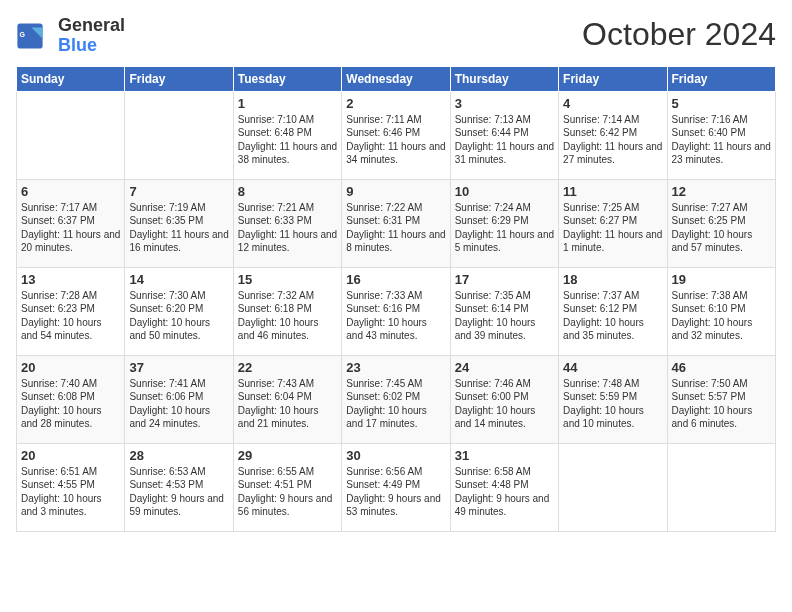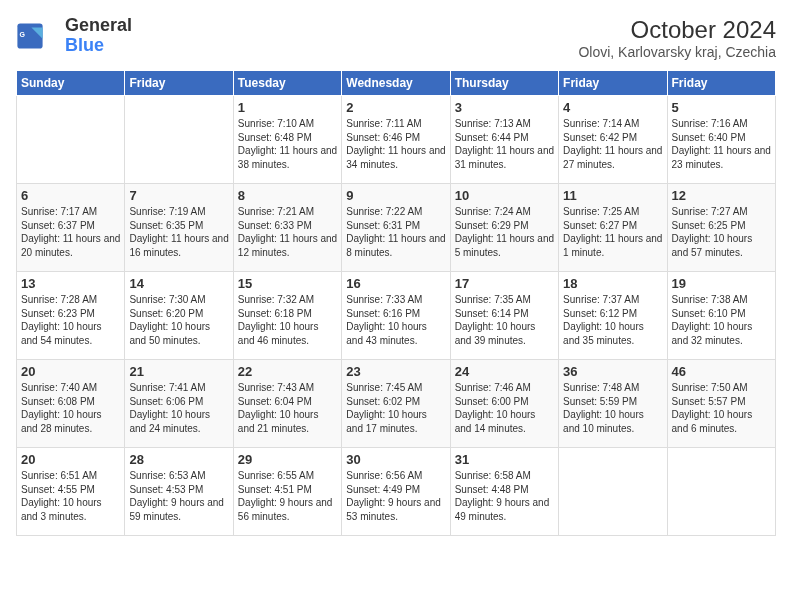--- a/index.html
+++ b/index.html
@@ -12,37 +12,37 @@
     }
     .header {
       display: flex;
       justify-content: space-between;
       align-items: flex-start;
       margin-bottom: 10px;
     }
     .logo {
       display: flex;
       align-items: center;
-      gap: 21px;
+      gap: 14px;
     }
     .logo-text {
       font-size: 18px;
       font-weight: bold;
       color: #333;
       line-height: 1.1;
     }
     .logo-icon {
       width: 28px;
       height: 28px;
     }
     .title-block {
       text-align: right;
     }
     .month-title {
-      font-size: 24px;
+      font-size: 32px;
       color: #333;
       font-weight: normal;
     }
     .subtitle {
       font-size: 14px;
       color: #555;
     }
     table {
       width: 100%;
       border-collapse: collapse;
@@ -91,21 +91,20 @@
       <polygon points="22,8 38,8 38,24" fill="#5aafdf"></polygon>
       <text x="5" y="22" fill="white" font-size="10" font-weight="bold" font-family="Arial">G</text>
     </svg>
     <div class="logo-text">
       <div>General</div>
       <div style="color:#3b82f6;">Blue</div>
     </div>
   </div>
   <div class="title-block">
     <div class="month-title">October 2024</div>
-    <div class="subtitle">Olovi, Karlovarsky kraj, Czechia</div>
   </div>
 </div>
 
 <table>
   <thead>
     <tr>
     <th>Sunday</th>
         <th>Friday</th>
         <th>Tuesday</th>
         <th>Wednesday</th>
@@ -198,37 +197,37 @@
           <span class="day-num">19</span>
           <div class="cell-content">Sunrise: 7:38 AM<br>Sunset: 6:10 PM<br>Daylight: 10 hours and 32 minutes.</div>
         </td>
       </tr>
       <tr>
         <td>
           <span class="day-num">20</span>
           <div class="cell-content">Sunrise: 7:40 AM<br>Sunset: 6:08 PM<br>Daylight: 10 hours and 28 minutes.</div>
         </td>
         <td>
-          <span class="day-num">21</span>
+          <span class="day-num">37</span>
           <div class="cell-content">Sunrise: 7:41 AM<br>Sunset: 6:06 PM<br>Daylight: 10 hours and 24 minutes.</div>
         </td>
         <td>
           <span class="day-num">22</span>
           <div class="cell-content">Sunrise: 7:43 AM<br>Sunset: 6:04 PM<br>Daylight: 10 hours and 21 minutes.</div>
         </td>
         <td>
           <span class="day-num">23</span>
           <div class="cell-content">Sunrise: 7:45 AM<br>Sunset: 6:02 PM<br>Daylight: 10 hours and 17 minutes.</div>
         </td>
         <td>
           <span class="day-num">24</span>
           <div class="cell-content">Sunrise: 7:46 AM<br>Sunset: 6:00 PM<br>Daylight: 10 hours and 14 minutes.</div>
         </td>
         <td>
-          <span class="day-num">36</span>
+          <span class="day-num">44</span>
           <div class="cell-content">Sunrise: 7:48 AM<br>Sunset: 5:59 PM<br>Daylight: 10 hours and 10 minutes.</div>
         </td>
         <td>
           <span class="day-num">46</span>
           <div class="cell-content">Sunrise: 7:50 AM<br>Sunset: 5:57 PM<br>Daylight: 10 hours and 6 minutes.</div>
         </td>
       </tr>
       <tr>
         <td>
           <span class="day-num">20</span>

